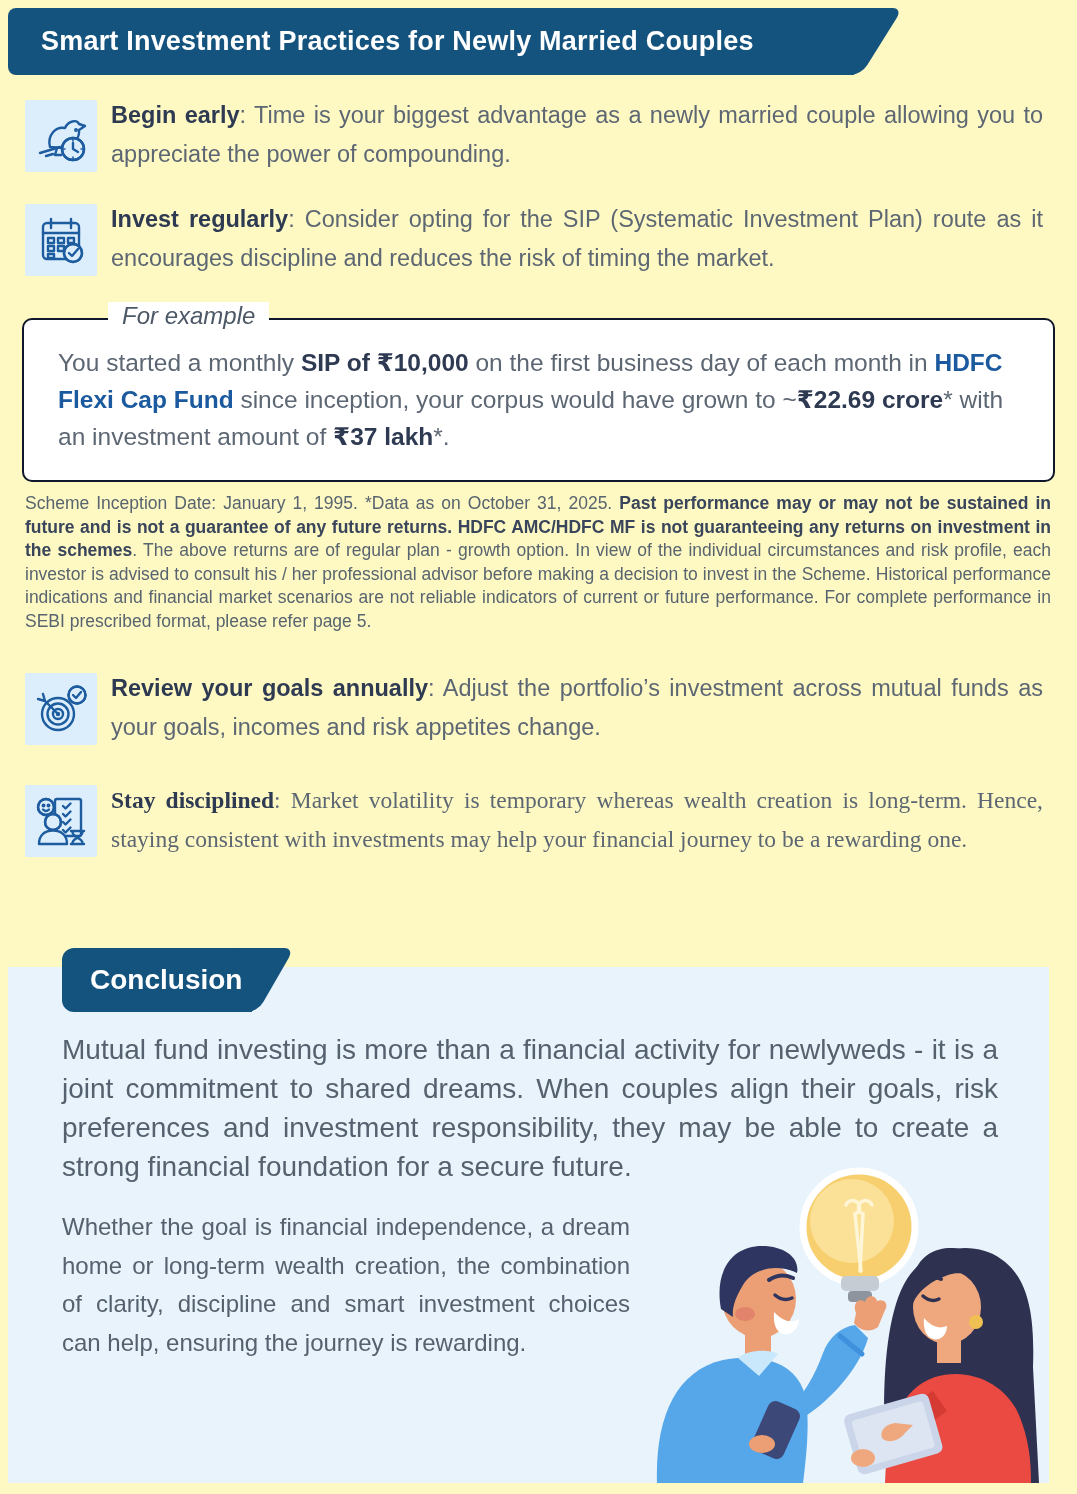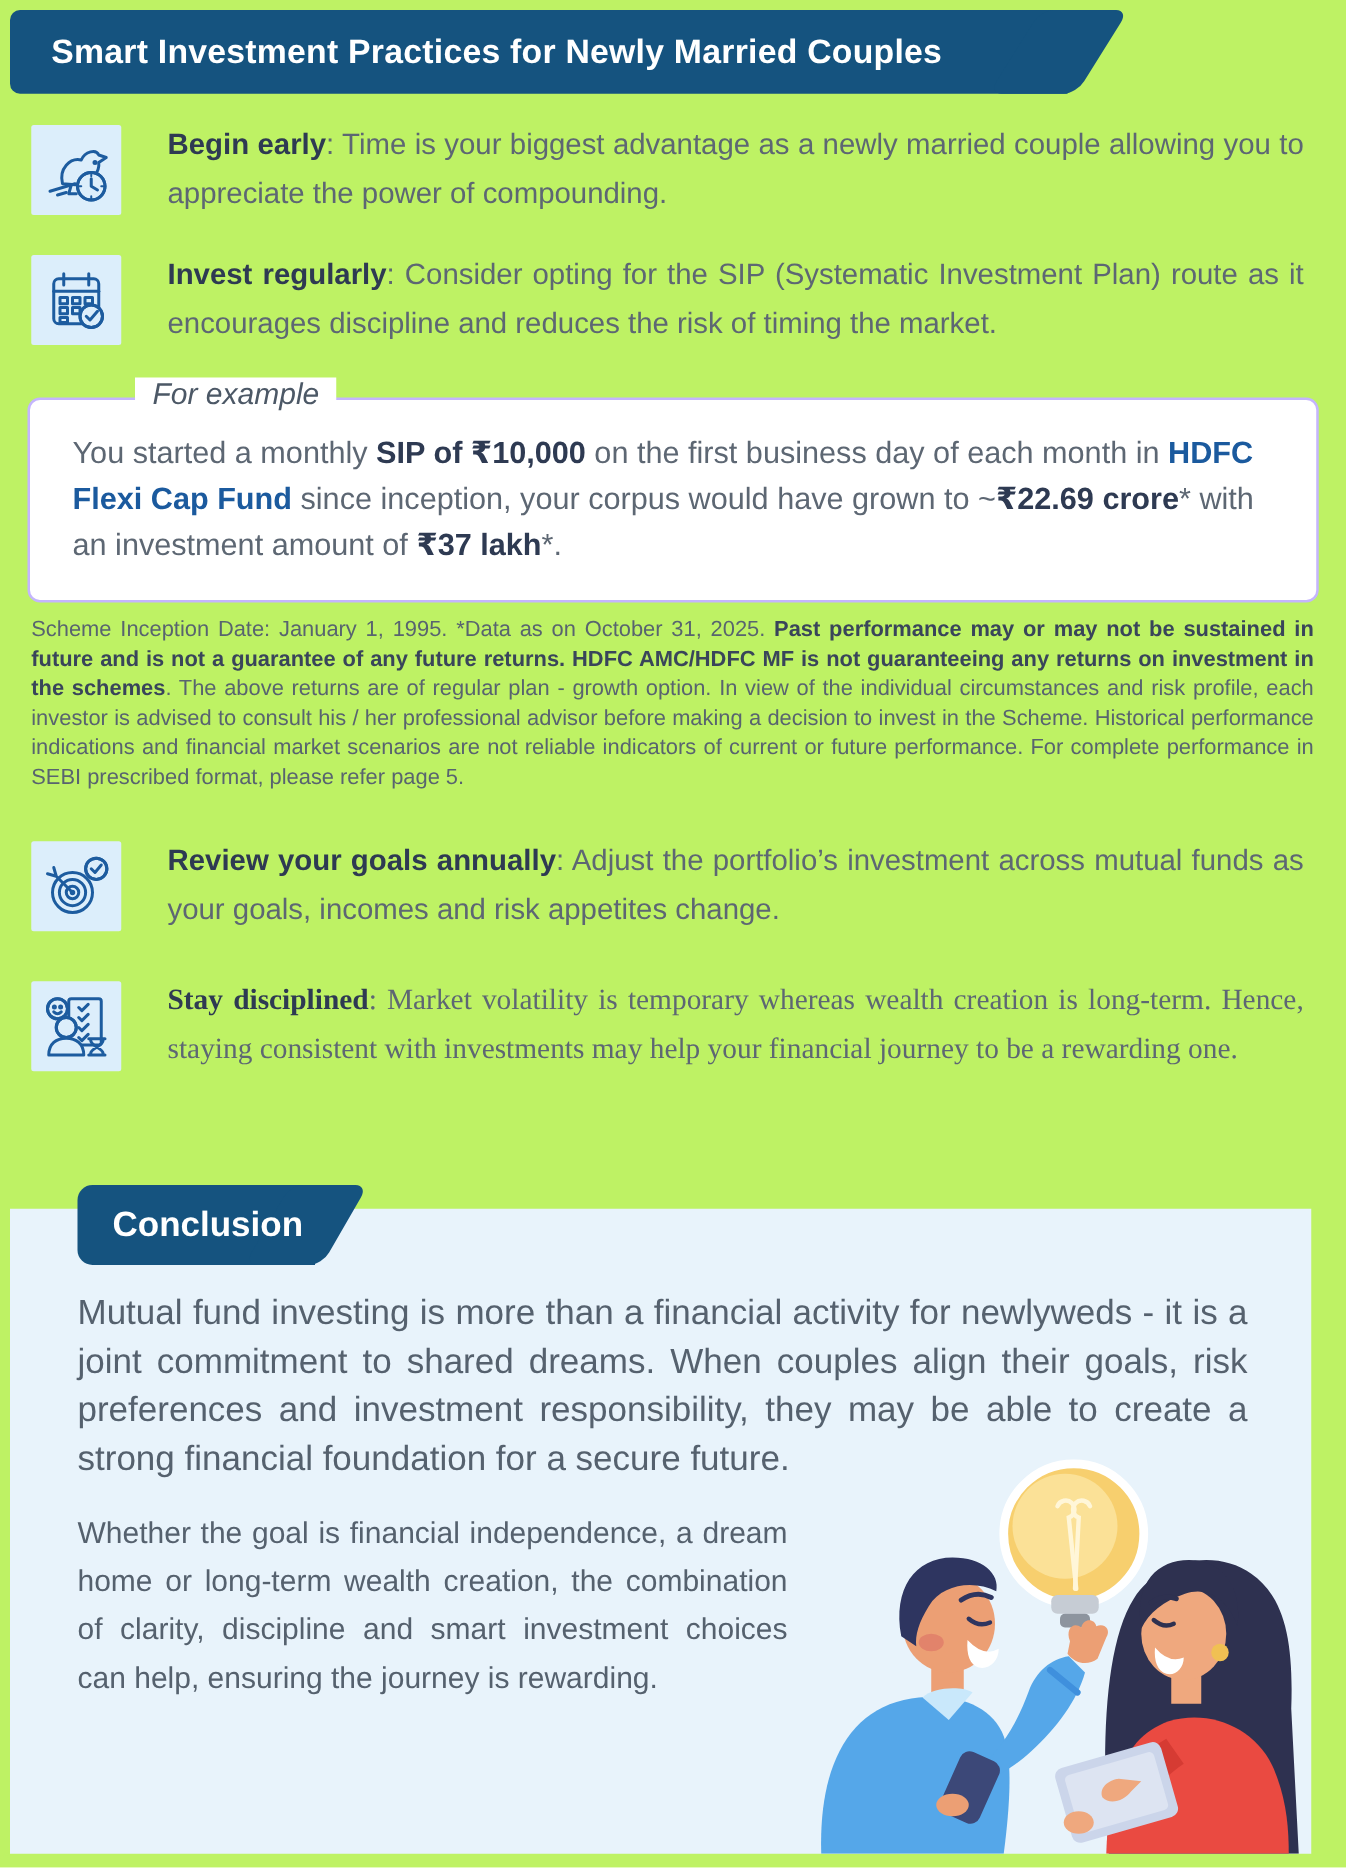--- a/index.html
+++ b/index.html
@@ -1,57 +1,57 @@
 <!DOCTYPE html>
 <html><head>
 <meta charset="utf-8">
 <style>
   html,body { margin:0; padding:0; background:#ffffff; }
   .page {
-    position:relative; width:1077px; height:1494px; background:#bef264;
+    position:relative; width:1077px; height:1494px; background:#fef9c3;
     font-family:"Liberation Sans","DejaVu Sans",sans-serif; overflow:hidden;
   }
 
   
   .ribbon {
     position:absolute; left:8px; top:8px; height:67px; width:846px;
     background:#15537f; border-radius:8px 0 0 8px;
   }
   .ribbon::after {
     content:""; position:absolute; top:0; right:-28px; width:70px; height:100%;
     background:#15537f; transform:skewX(-32deg); border-radius:10px;
   }
   .ribbon .ribbon-text {
     position:relative; z-index:2; display:block; line-height:67px; padding-left:33px;
     color:#ffffff; font-size:27px; font-weight:700; letter-spacing:.2px; white-space:nowrap;
   }
 
   
-  .bullet { position:absolute; left:25px; width:1018px; display:flex; gap:37px;justify-content:space-between; }
+  .bullet { position:absolute; left:25px; width:1018px; display:flex; gap:14px;justify-content:space-between; }
   .tile {
     flex:0 0 72px; height:72px; background:#dceefb; border-radius:2px;
     display:flex; align-items:center; justify-content:center;
   }
   .tile svg { stroke:#1d5c9f; fill:none; stroke-width:2.4; stroke-linecap:round; stroke-linejoin:round; }
   .btext {
     flex:1; margin-top:-4px; font-size:23.5px; line-height:38.5px; color:#5d6773;
     text-align:justify;
   }
   .b1 { top:100px; } .b2 { top:204px; } .b3 { top:673px; } .b4 { top:785px;font-family:Liberation Serif, serif; }
 
   
   .run-lead   { font-weight:700; color:#2e3a52; }
   .run-strong { font-weight:700; color:#2e3a52; }
   .run-blue   { font-weight:700; color:#1b5a9e; }
   .run-b      { font-weight:700; color:#39455a; }
 
   
   .example-box {
     position:absolute; left:22px; top:318px; width:1029px; height:160px;
-    border:2px solid #c4b5fd; border-radius:10px; background:#ffffff;
+    border:2px solid #0f172a; border-radius:10px; background:#ffffff;
   }
   .example-label {
     position:absolute; top:-18px; left:84px; background:#ffffff; padding:0 14px;
     font-style:italic; font-size:24px; color:#4c5866;
   }
   .example-text {
     margin:0; padding:24px 36px 0 34px; font-size:24.5px; line-height:37px; color:#5d6773;
   }
 
   

